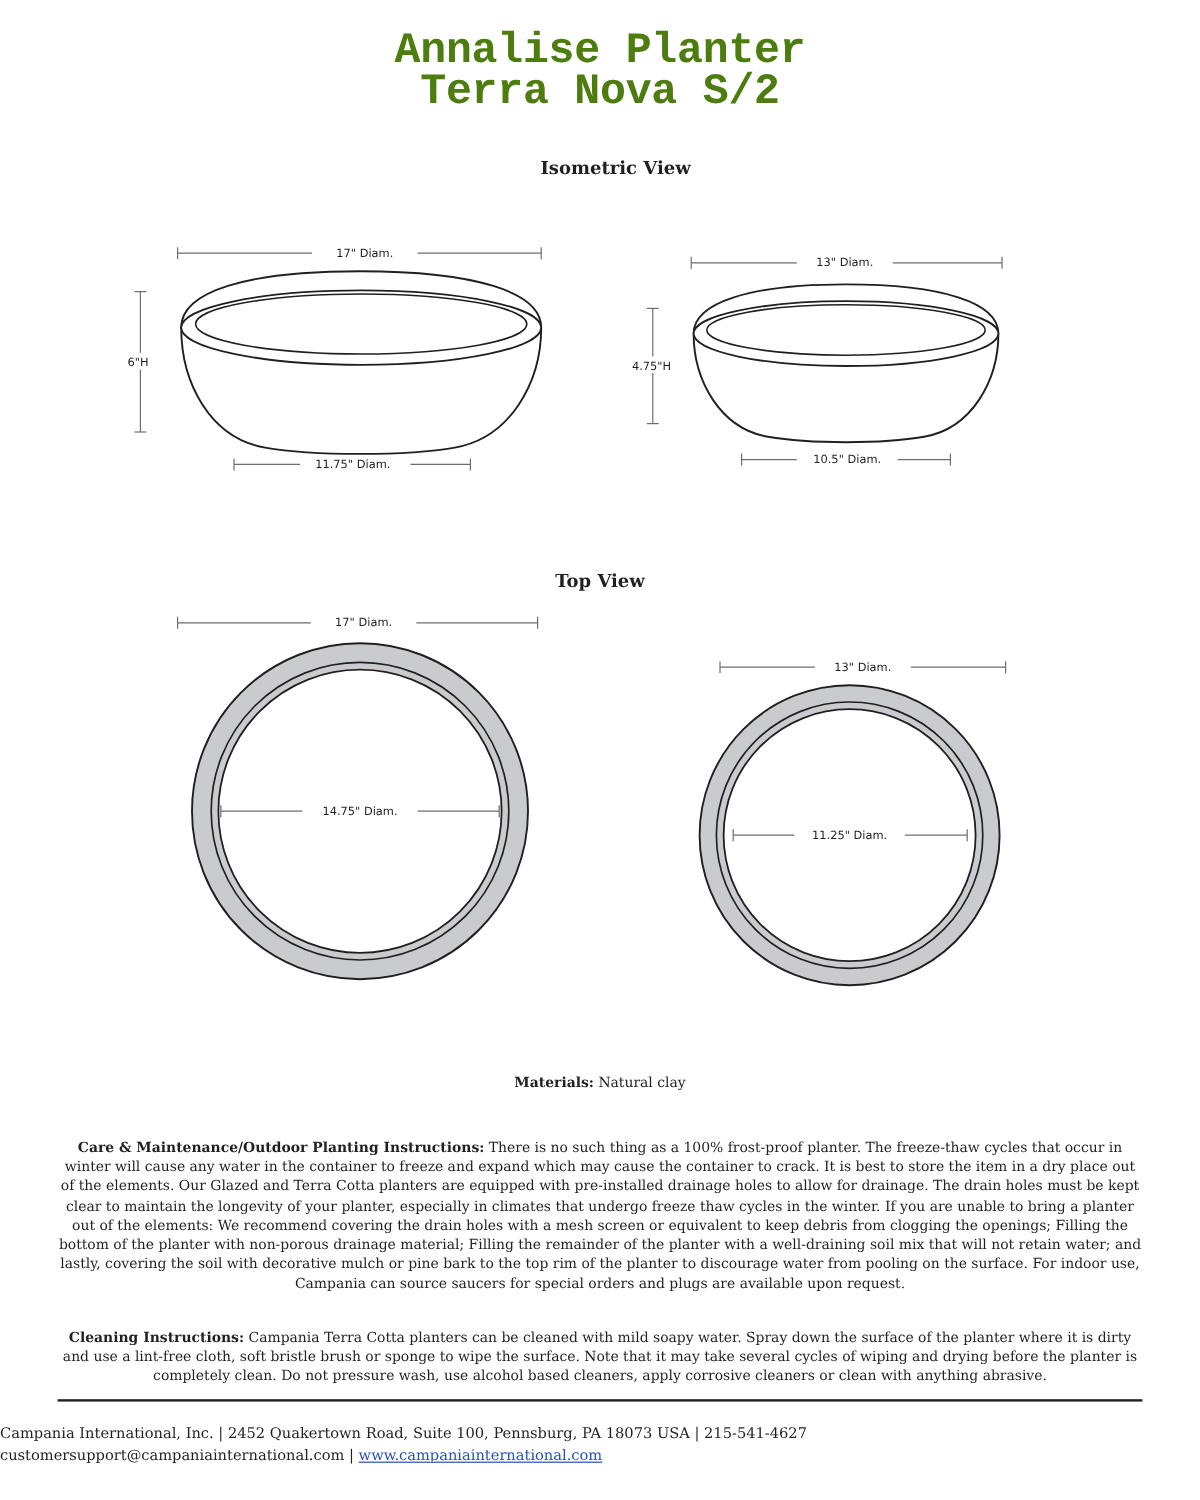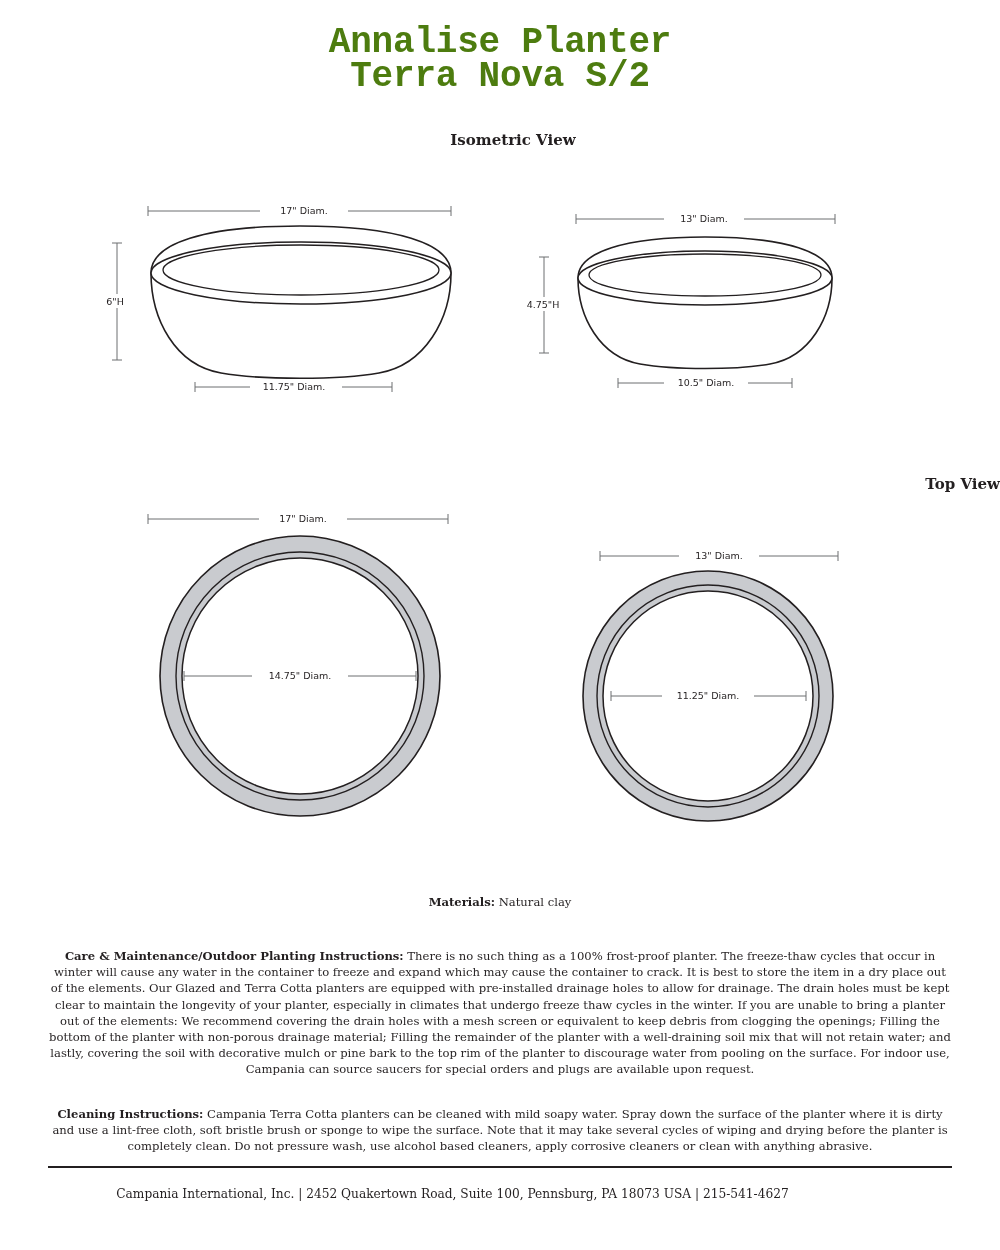--- a/index.html
+++ b/index.html
@@ -38,21 +38,21 @@
     position: absolute;
     width: 1000px;
     left: 0;
     text-align: center;
     font-family: "DejaVu Serif", serif;
     font-weight: bold;
     font-size: 15px;
     color: #231f20;
   }
   #iso-heading { top: 131px; padding-left: 13px; }
-  #top-heading { top: 475px; text-align: right; }
+  #top-heading { top: 475px; }
 
   
   .drawing {
     position: absolute;
   }
   #iso-left   { left: 95px;  top: 195px; }
   #iso-right  { left: 520px; top: 205px; }
   #top-left   { left: 128px; top: 500px; }
   #top-right  { left: 580px; top: 538px; }
 
@@ -93,21 +93,20 @@
     top: 1166px;
     width: 904px;
     height: 2px;
     background: #231f20;
   }
   #footer {
     position: absolute;
     left: 0;
     top: 1185px;
     width: 905px;
-    text-align: center;
     font-family: "DejaVu Serif", serif;
     font-size: 12.2px;
     line-height: 18.5px;
     color: #231f20;
   }
   #footer .link {
     color: #2a4fb5;
     text-decoration: underline;
   }
 </style>
@@ -252,13 +251,14 @@
   <span class="lead">Care &amp; Maintenance/Outdoor Planting Instructions:</span><span>&nbsp;</span><span>There is no such thing as a 100% frost-proof planter. The freeze-thaw cycles that occur in winter will cause any water in the container to freeze and expand which may cause the container to crack. It is best to store the item in a dry place out of the elements. Our Glazed and Terra Cotta planters are equipped with pre-installed drainage holes to allow for drainage. The drain holes must be kept clear to maintain the longevity of your planter, especially in climates that undergo freeze thaw cycles in the winter. If you are unable to bring a planter out of the elements: We recommend covering the drain holes with a mesh screen or equivalent to keep debris from clogging the openings; Filling the bottom of the planter with non-porous drainage material; Filling the remainder of the planter with a well-draining soil mix that will not retain water; and lastly, covering the soil with decorative mulch or pine bark to the top rim of the planter to discourage water from pooling on the surface. For indoor use, Campania can source saucers for special orders and plugs are available upon request.</span>
 </div>
 
 <div class="text-block" id="cleaning-row">
   <span class="lead">Cleaning Instructions:</span><span>&nbsp;</span><span>Campania Terra Cotta planters can be cleaned with mild soapy water. Spray down the surface of the planter where it is dirty and use a lint-free cloth, soft bristle brush or sponge to wipe the surface. Note that it may take several cycles of wiping and drying before the planter is completely clean. Do not pressure wash, use alcohol based cleaners, apply corrosive cleaners or clean with anything abrasive.</span>
 </div>
 
 <div id="footer-rule"></div>
 <div id="footer">
   <div>Campania International, Inc. | 2452 Quakertown Road, Suite 100, Pennsburg, PA 18073 USA | 215-541-4627</div>
+  <div><span>customersupport@campaniainternational.com</span><span> | </span><span class="link">www.campaniainternational.com</span></div>
 </div>
 
 </body></html>

